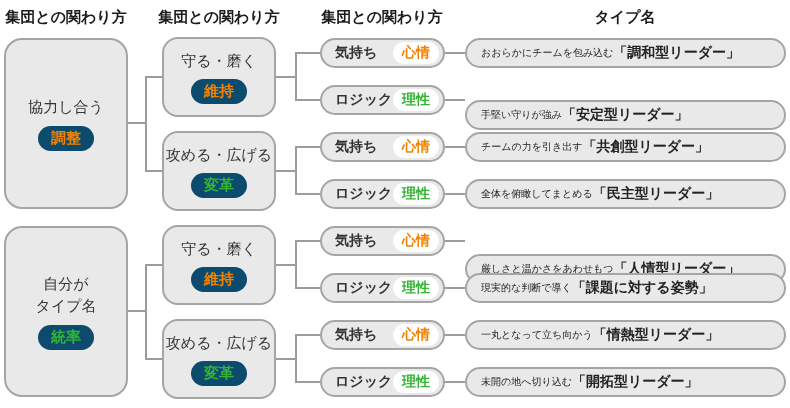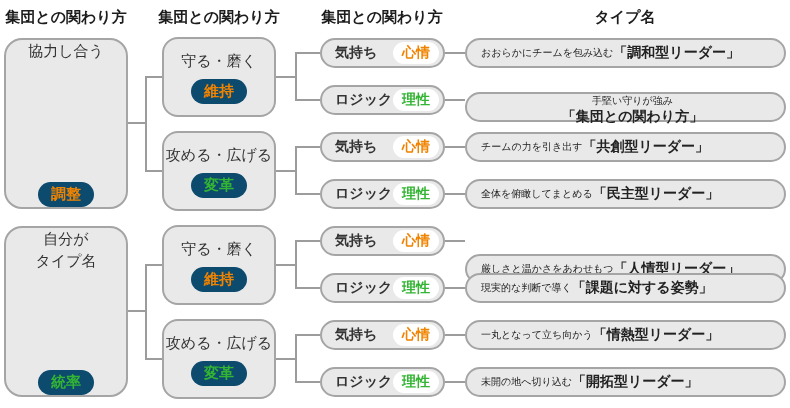--- a/index.html
+++ b/index.html
@@ -11,21 +11,21 @@
   .col-header{
     position:absolute;top:6px;height:22px;line-height:22px;
     font-size:15px;font-weight:bold;color:#1c1c1c;
     text-align:center;white-space:nowrap;
   }
   .box{
     position:absolute;box-sizing:border-box;
     background:#e9e9e9;border:2px solid #a5a5a5;
     display:flex;flex-direction:column;align-items:center;justify-content:center;
   }
-  .group-box{left:4px;width:124px;height:171px;border-radius:18px;gap:8px;justify-content:space-between;}
+  .group-box{left:4px;width:124px;height:171px;border-radius:18px;gap:8px;}
   .stance-box{left:162px;width:114px;height:80px;border-radius:16px;gap:7px;}
   .box-label{font-size:15px;color:#333;text-align:center;line-height:1.45;white-space:nowrap;}
   .badge{
     background:#0c4a6e;border-radius:14px;padding:3px 13px;
     font-size:15px;font-weight:bold;white-space:nowrap;
   }
   .basis-pill{
     position:absolute;box-sizing:border-box;left:320px;width:125px;height:30px;
     background:#e9e9e9;border:2px solid #a5a5a5;border-radius:15px;
     display:flex;align-items:center;padding-left:13px;
@@ -115,23 +115,23 @@
   </div>
   <div class="basis-pill" style="top:367px;">
     <span class="basis-label">ロジック</span>
     <span class="basis-badge" style="color: rgb(51, 180, 51);">理性</span>
   </div>
 
   <div class="type-box" style="top:38px;">
     <span class="type-desc">おおらかにチームを包み込む</span>
       <span class="type-name">「調和型リーダー」</span>
   </div>
-  <div class="type-box" style="top:92px;flex-direction:column;">
+  <div class="type-box" style="top:100px;">
     <span class="type-desc">手堅い守りが強み</span>
-      <span class="type-name">「集団との関わり方」</span>
+      <span class="type-name">「安定型リーダー」</span>
   </div>
   <div class="type-box" style="top:132px;">
     <span class="type-desc">チームの力を引き出す</span>
       <span class="type-name">「共創型リーダー」</span>
   </div>
   <div class="type-box" style="top:179px;">
     <span class="type-desc">全体を俯瞰してまとめる</span>
       <span class="type-name">「民主型リーダー」</span>
   </div>
   <div class="type-box" style="top:226px;margin-top:28px;">

